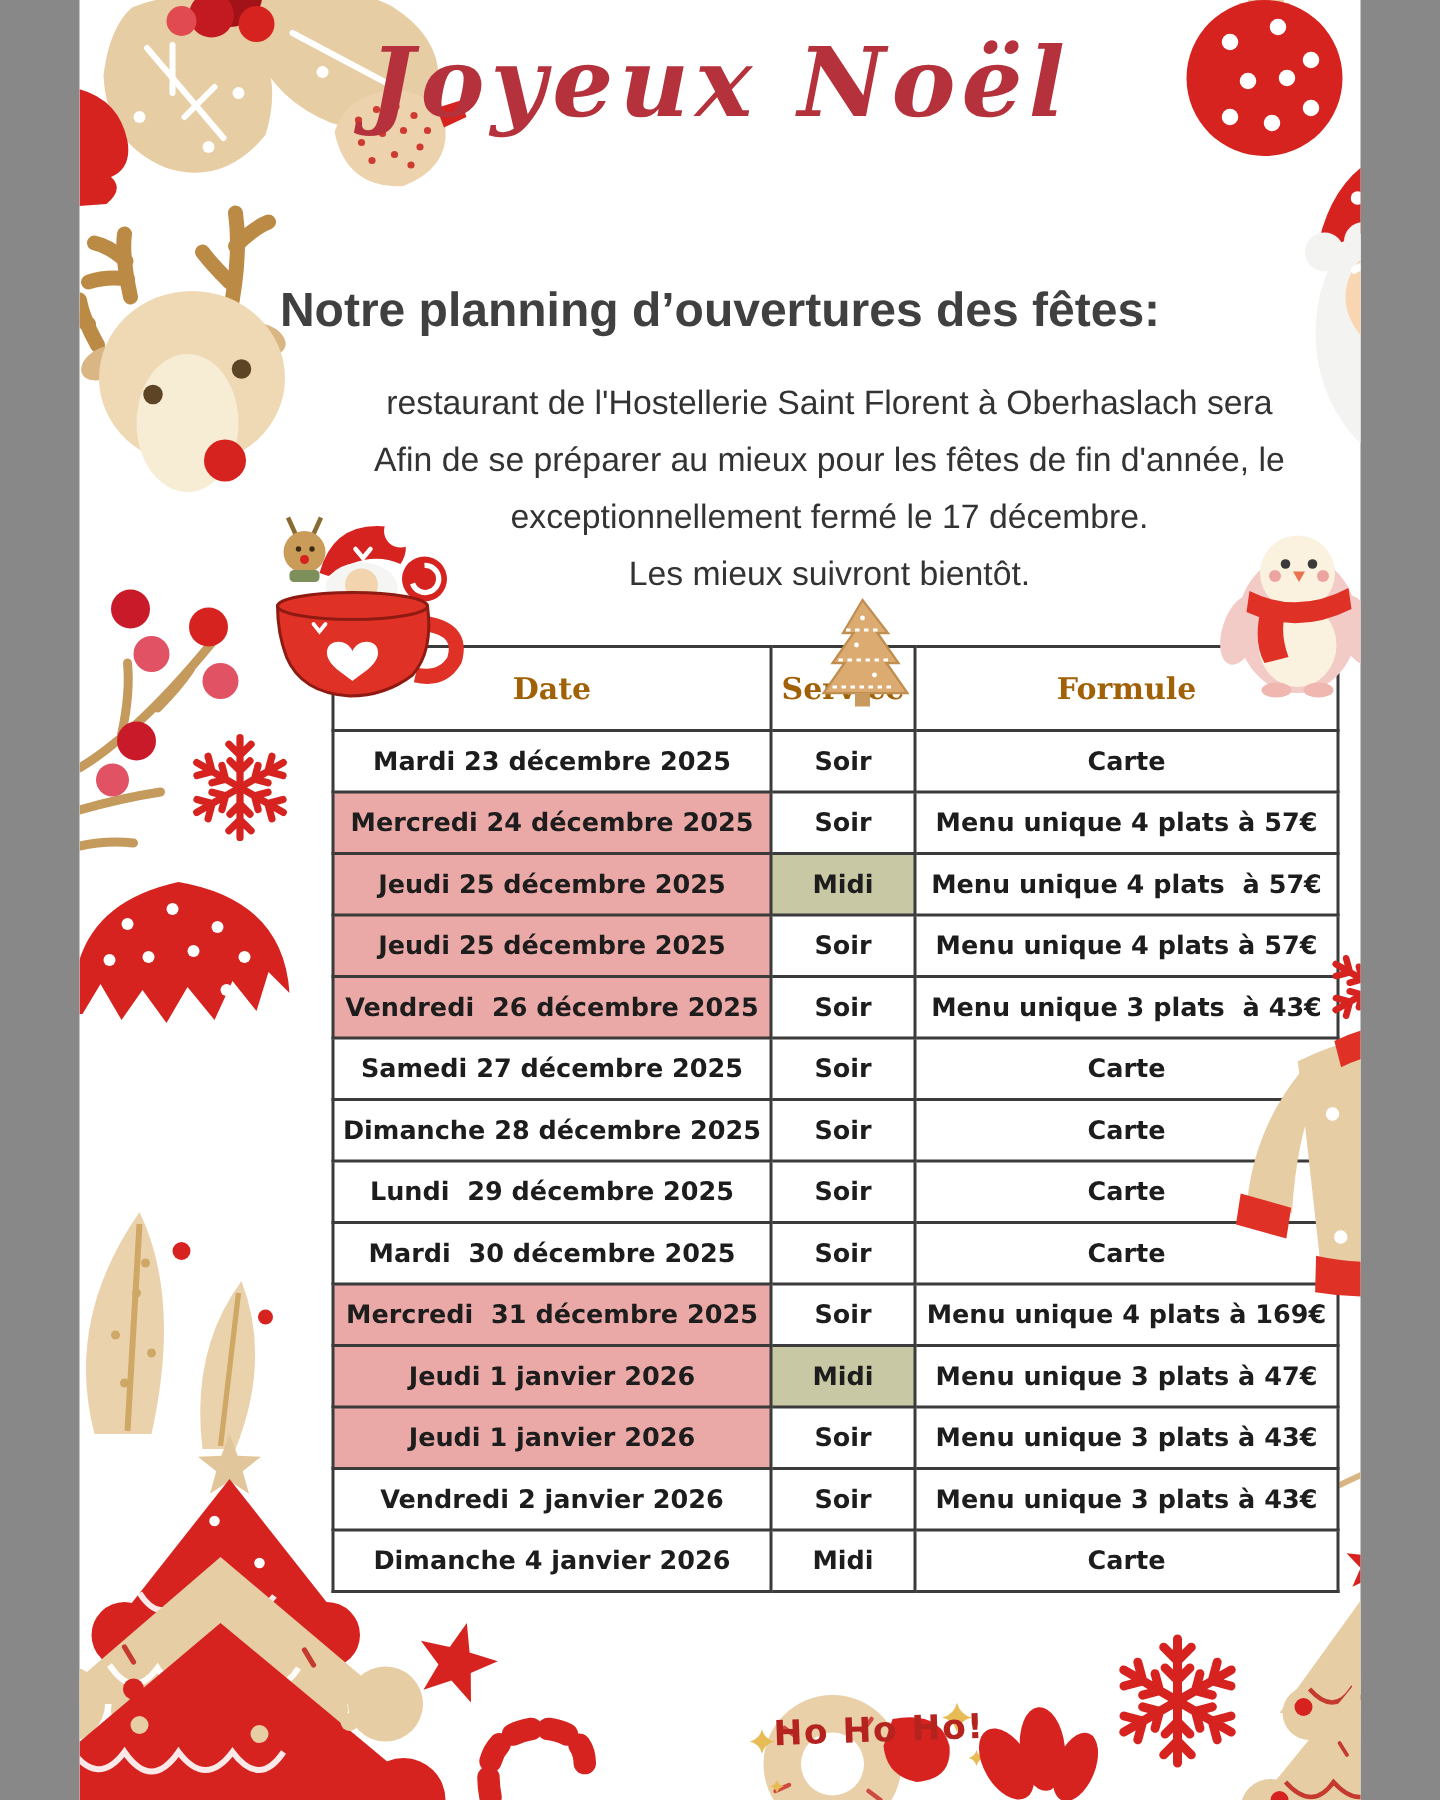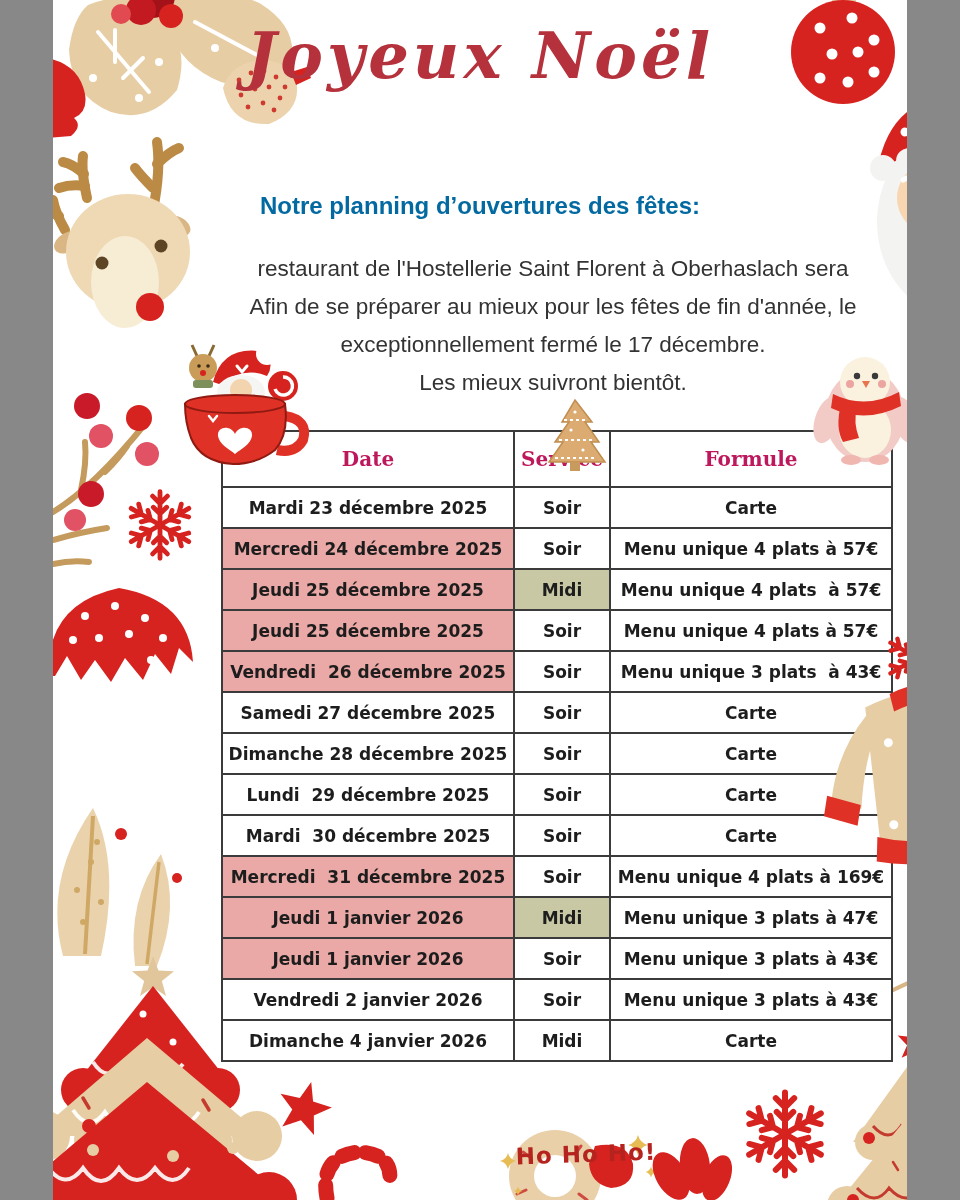--- a/index.html
+++ b/index.html
@@ -12,33 +12,33 @@
   .deco-back { z-index:0; }
   .deco-front { z-index:3; }
 
   .title-script {
     position:absolute; top:18px; left:0; width:100%; text-align:center; z-index:2;
     font-family:"DejaVu Serif", serif; font-style:italic; font-weight:bold;
     font-size:64px; color:#b5323c; letter-spacing:4px;
   }
   .heading {
     position:absolute; top:188px; left:0; width:100%; text-align:center; z-index:2;
-    color:#0369a1; font-weight:bold; font-size:24px; line-height:36px;
+    color:#404040; font-weight:bold; font-size:32px; line-height:36px;
   }
   .body-text {
     position:absolute; top:250px; left:115px; width:770px; text-align:center; z-index:2;
     color:#333333; font-size:22.5px; line-height:38px;
   }
   table.schedule {
     position:absolute; left:168px; top:430px; z-index:2;
     border-collapse:collapse; table-layout:fixed; background:#ffffff;
   }
   .schedule th, .schedule td { border:2px solid #3b3b3b; text-align:center; padding:0 2px; background:#ffffff; }
   .schedule th {
-    height:54px; font-family:"DejaVu Serif", serif; font-weight:bold; font-size:20px; color:#be185d;
+    height:54px; font-family:"DejaVu Serif", serif; font-weight:bold; font-size:20px; color:#a16207;
   }
   .schedule td {
     height:39px; font-family:"DejaVu Sans", sans-serif; font-weight:bold; font-size:17px;
     color:#1d1d1d; white-space:pre;margin-left:12px;
   }
   td.pink  { background:#eaa9a6; }
   td.green { background:#c8c9a4; }
 
   .hohoho {
     position:absolute; left:448px; top:1141px; width:170px; text-align:center; z-index:4;

